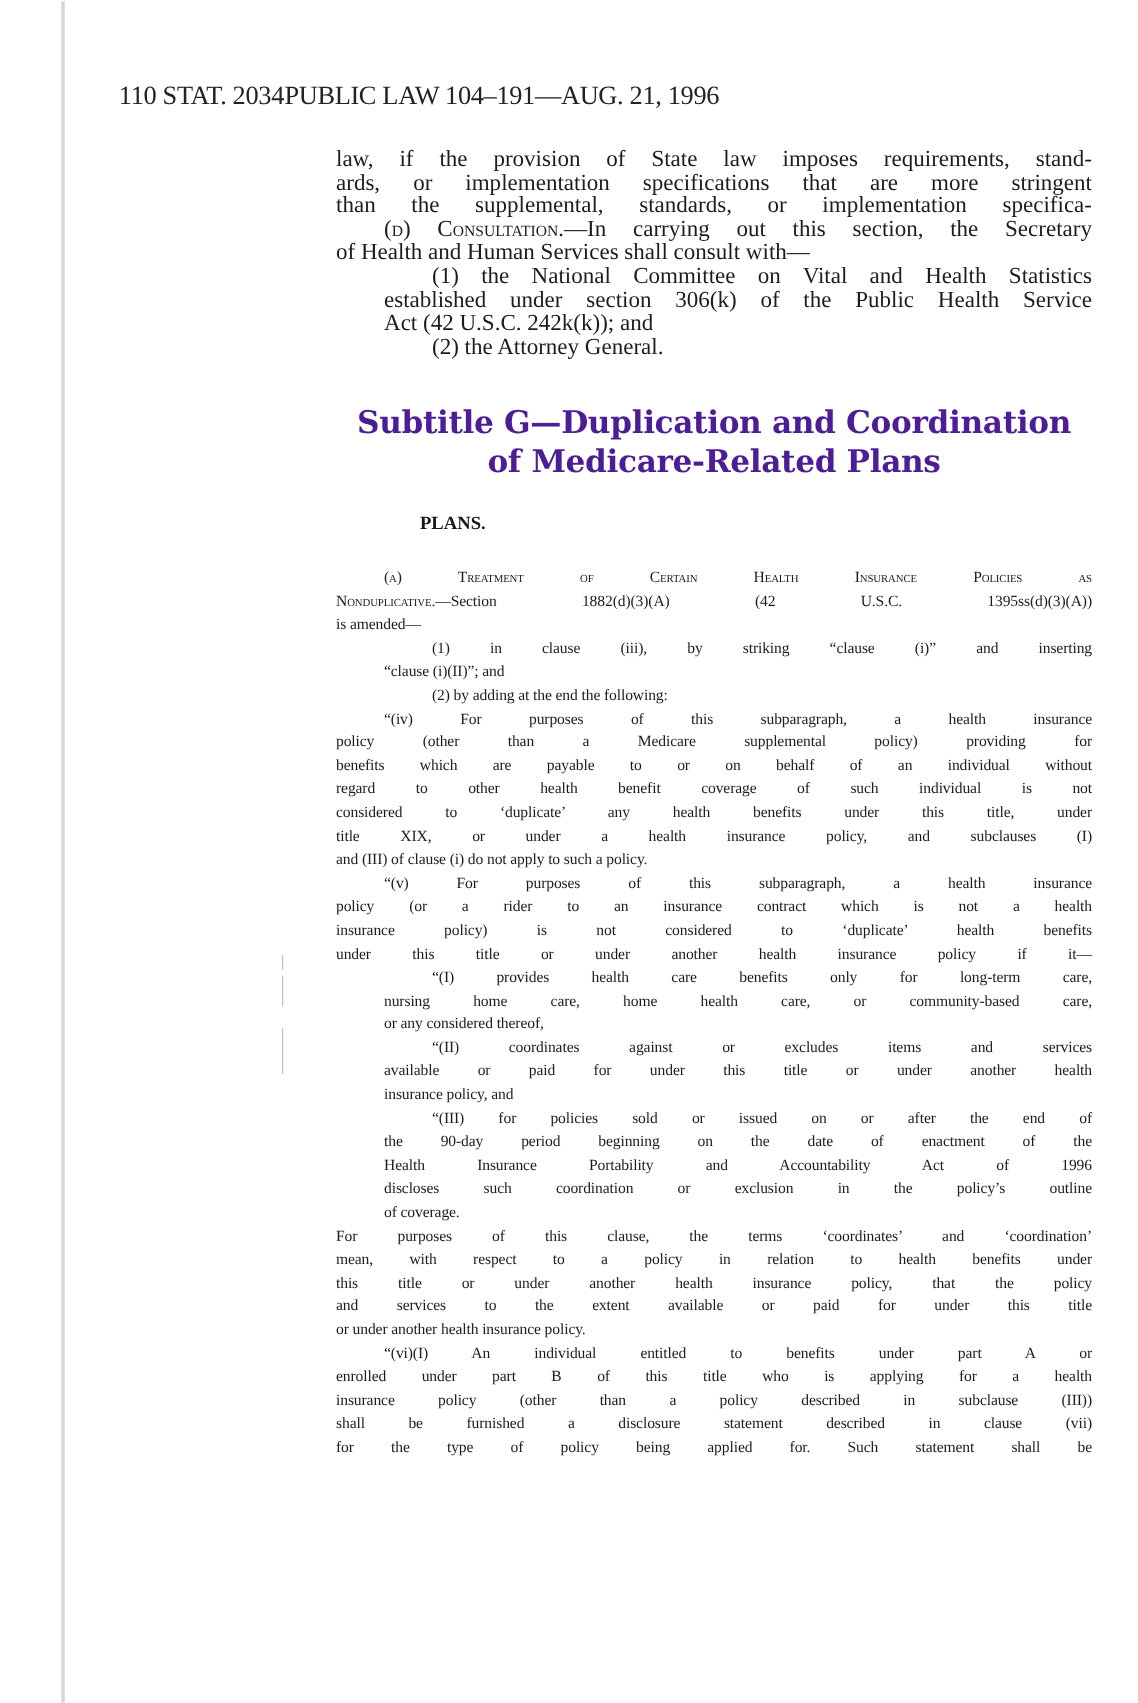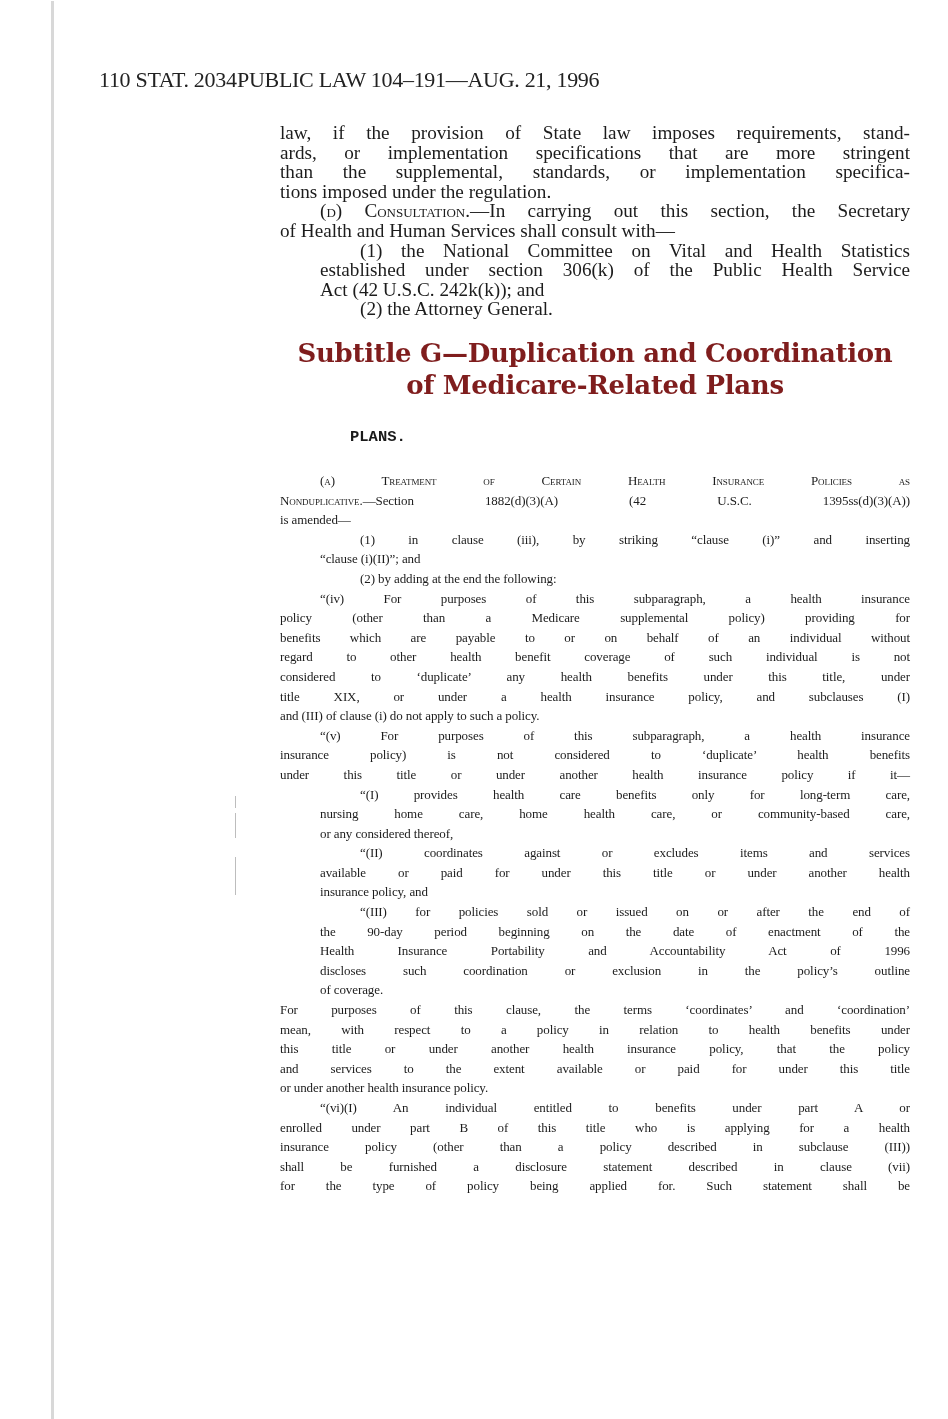--- a/index.html
+++ b/index.html
@@ -23,29 +23,29 @@
     font-family: "Liberation Serif", serif; font-size: 19.2px; line-height: 19.6px;
     text-align: justify;
   }
   .ln { display: block; text-align: justify; text-align-last: justify; white-space: nowrap; }
   .ln.last { text-align-last: left; }
   .ind1 { padding-left: 40px; }
   .sc { font-variant: small-caps; }
   .subtitle {
     position: absolute; left: 232px; width: 630px; top: 336px;
     font-family: "DejaVu Serif", serif; font-weight: bold; font-size: 26px; line-height: 32px;
-    text-align: center; color: #7f1d1d; letter-spacing: -0.3px;
+    text-align: center; color: #4c1d95; letter-spacing: -0.3px;
   }
   .sec-head {
     position: absolute; left: 232px; width: 630px; top: 427px;
     font-family: "Liberation Serif", serif; font-weight: bold; font-size: 15.5px; line-height: 18px;
     color: #1a1a1a;
   }
   .sec-head .l1 { display: block; white-space: nowrap; text-align: justify; text-align-last: justify; }
-  .sec-head .l2 { display: block; padding-left: 70px; font-family: Liberation Mono, monospace; }
+  .sec-head .l2 { display: block; padding-left: 70px; }
   .body2 {
     position: absolute; left: 232px; width: 630px; top: 470px;
     font-family: "Liberation Serif", serif; font-size: 13px; line-height: 19.6px;
   }
   .body2 .ln { letter-spacing: -0.1px; }
 </style>
 </head>
 <body>
 
 <div class="page">
@@ -56,21 +56,20 @@
 
   <div class="header">
     <span class="stat">110 STAT. 2034</span>
     <span class="law">PUBLIC LAW 104–191—AUG. 21, 1996</span>
   </div>
 
   <div class="body-col">
     <span class="ln">law, if the provision of State law imposes requirements, stand-</span>
     <span class="ln">ards, or implementation specifications that are more stringent</span>
     <span class="ln">than the supplemental, standards, or implementation specifica-</span>
-    <span class="ln last">tions imposed under the regulation.</span>
     <span class="ln ind1"><span class="sc">(d) Consultation.</span><span>—In carrying out this section, the Secretary</span></span>
     <span class="ln last">of Health and Human Services shall consult with—</span>
     <span class="ln" style="padding-left:80px">(1) the National Committee on Vital and Health Statistics</span>
     <span class="ln" style="padding-left:40px">established under section 306(k) of the Public Health Service</span>
     <span class="ln last" style="padding-left:40px">Act (42 U.S.C. 242k(k)); and</span>
     <span class="ln last" style="padding-left:80px">(2) the Attorney General.</span>
   </div>
 
   <div class="subtitle">
     <div>Subtitle G—Duplication and Coordination</div>
@@ -92,20 +91,21 @@
 
     <span class="ln" style="padding-left:40px">“(iv) For purposes of this subparagraph, a health insurance</span>
     <span class="ln">policy (other than a Medicare supplemental policy) providing for</span>
     <span class="ln">benefits which are payable to or on behalf of an individual without</span>
     <span class="ln">regard to other health benefit coverage of such individual is not</span>
     <span class="ln">considered to ‘duplicate’ any health benefits under this title, under</span>
     <span class="ln">title XIX, or under a health insurance policy, and subclauses (I)</span>
     <span class="ln last">and (III) of clause (i) do not apply to such a policy.</span>
 
     <span class="ln" style="padding-left:40px">“(v) For purposes of this subparagraph, a health insurance</span>
+    <span class="ln">policy (or a rider to an insurance contract which is not a health</span>
     <span class="ln">insurance policy) is not considered to ‘duplicate’ health benefits</span>
     <span class="ln">under this title or under another health insurance policy if it—</span>
 
     <span class="ln" style="padding-left:80px">“(I) provides health care benefits only for long-term care,</span>
     <span class="ln" style="padding-left:40px">nursing home care, home health care, or community-based care,</span>
     <span class="ln last" style="padding-left:40px">or any considered thereof,</span>
 
     <span class="ln" style="padding-left:80px">“(II) coordinates against or excludes items and services</span>
     <span class="ln" style="padding-left:40px">available or paid for under this title or under another health</span>
     <span class="ln last" style="padding-left:40px">insurance policy, and</span>

